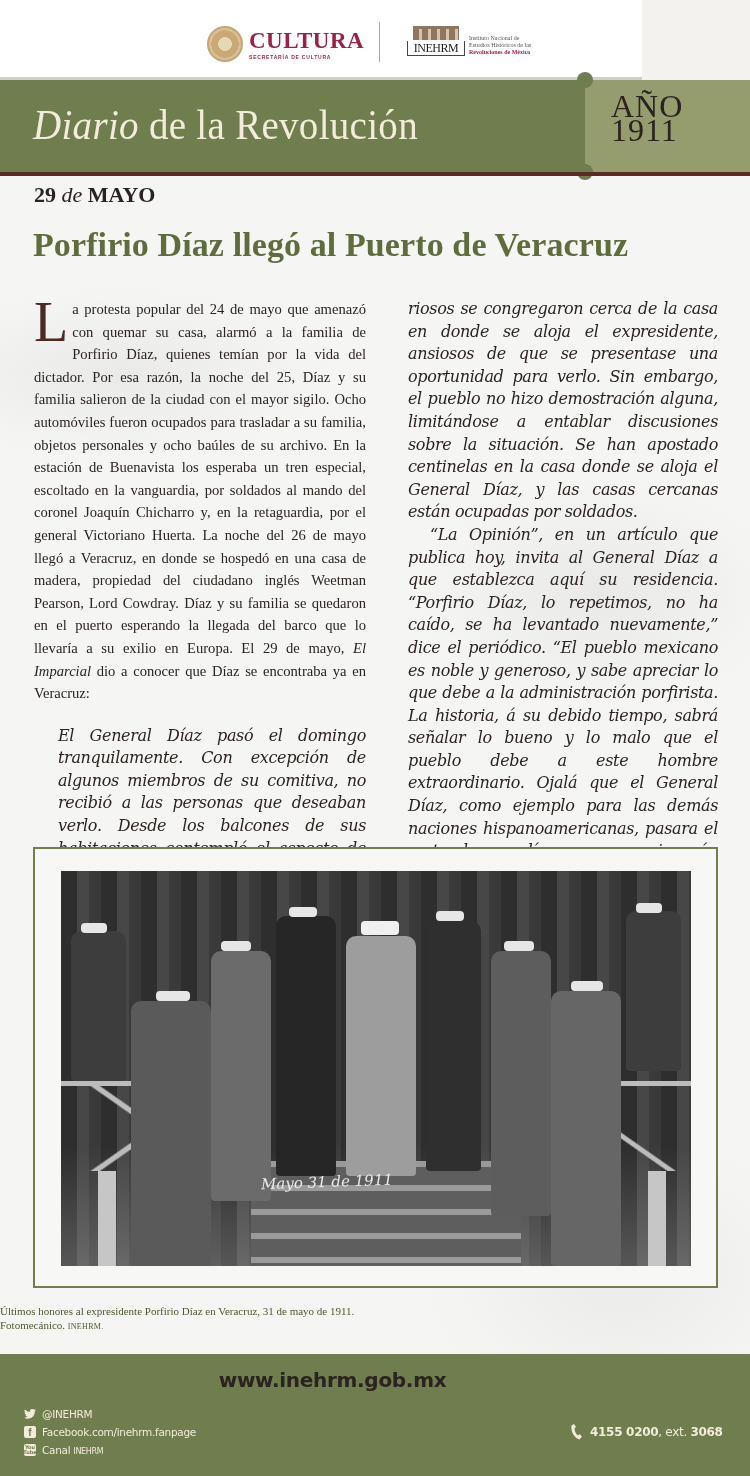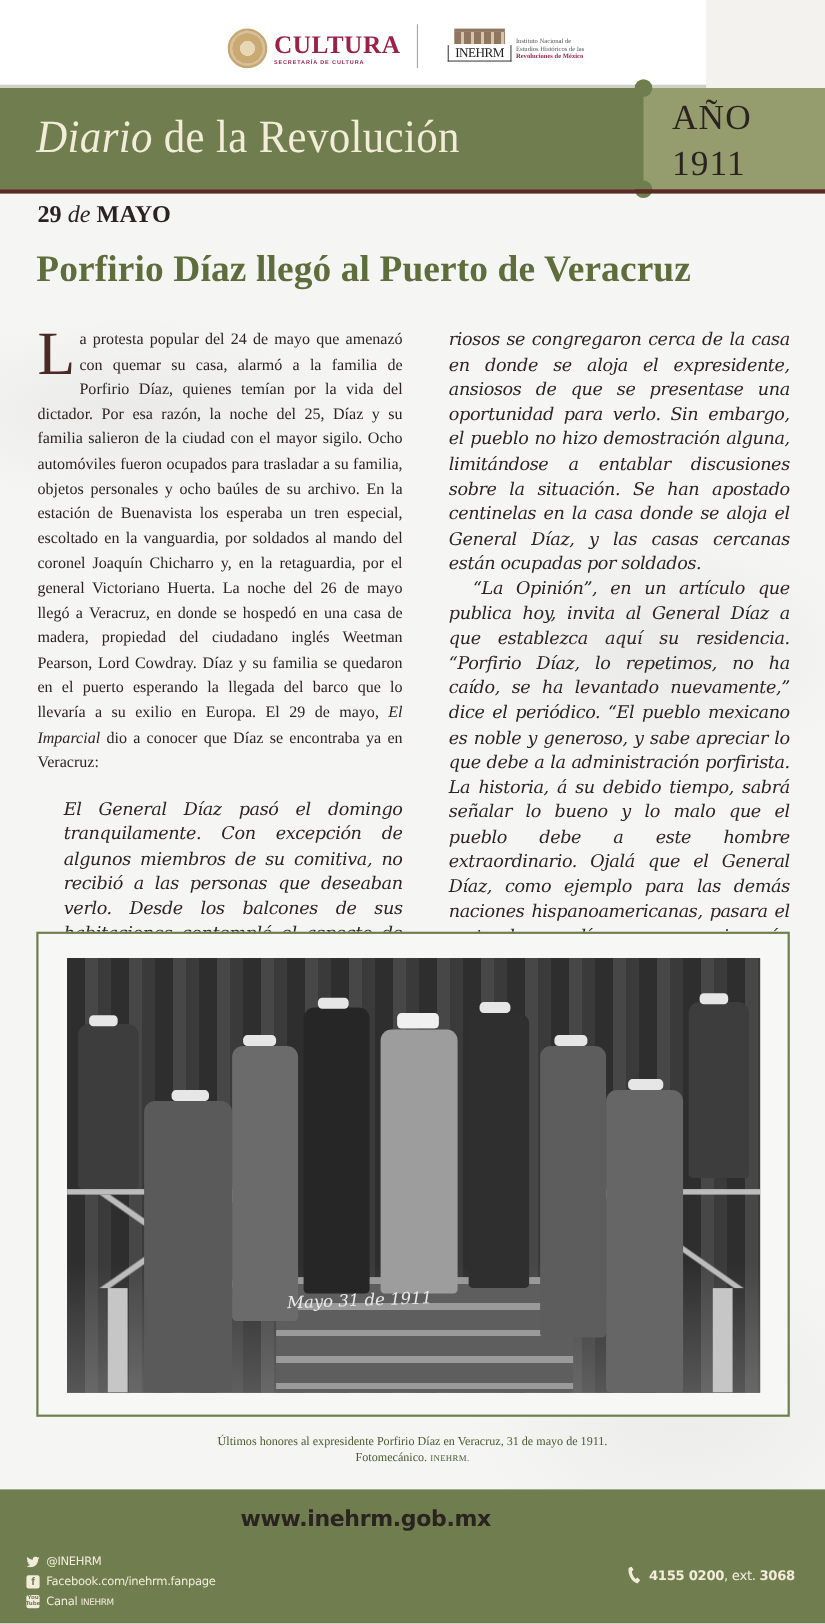--- a/index.html
+++ b/index.html
@@ -79,21 +79,21 @@
     content: ""; position: absolute; left: -8px; width: 16px; height: 16px; border-radius: 50%;
     background: #6f7d4f;
   }
   .year-tab::before { top: -8px; }
   .year-tab::after { bottom: -8px; }
   .year-label, .year-num {
     position: absolute; left: 26px; font-family: "Liberation Serif", serif; color: #2a2320;
     font-size: 32px; letter-spacing: 1px;
   }
   .year-label { top: 8px; }
-  .year-num { top: 50px; }
+  .year-num { top: 32px; }
   .banner-rule { position: absolute; left: 0; top: 172px; width: 750px; height: 4px; background: #5b2a22; z-index: 2; }
 
   
   .date {
     position: absolute; left: 34px; top: 182px; z-index: 2;
     font-family: "Liberation Serif", serif; font-size: 22px; color: #2a2320; font-weight: bold;
   }
   .date em { font-style: italic; font-weight: normal; }
   .headline {
     position: absolute; left: 33px; top: 226px; z-index: 2;
@@ -154,37 +154,37 @@
   }
   .photo .figure { position: absolute; border-radius: 10px 10px 4px 4px; }
   .photo .cap { position: absolute; height: 10px; border-radius: 4px; background: #e6e6e6; }
   .photo .post { position: absolute; width: 18px; background: #c6c6c6; }
   .photo-inscription {
     position: absolute; left: 200px; top: 302px; color: #eaeaea;
     font-family: "DejaVu Serif", serif; font-style: italic; font-size: 15px; transform: rotate(-2deg);
   }
 
   .caption {
-    position: absolute; left: 0; top: 1304px; width: 750px; text-align: center; z-index: 2;
+    position: absolute; left: 0; top: 1304px; width: 750px; text-align: left; z-index: 2;
     font-family: "Liberation Serif", serif; font-size: 11px; line-height: 14px; color: #4d5a2f;
   }
   .caption .sc { font-size: 8px; letter-spacing: 0.3px; }
 
   
   .footer {
     position: absolute; left: 0; top: 1354px; width: 750px; height: 122px;
     background: #6f7d4f; z-index: 2;
     font-family: "DejaVu Sans", sans-serif;
   }
   .footer-url {
     position: absolute; left: 0; top: 14px; width: 665px; text-align: center;
     font-family: "DejaVu Sans", sans-serif; font-weight: bold; font-size: 20px; color: #2a2320; letter-spacing: -0.3px;
   }
   .social { position: absolute; left: 24px; top: 54px; }
-  .social-row { display: flex; align-items: flex-end; height: 18px; }
+  .social-row { display: flex; align-items: flex-start; height: 18px; }
   .social-icon { width: 12px; height: 12px; margin-right: 6px; display: inline-flex; align-items: center; justify-content: center; color: #f2ecd9; font-size: 9px; font-weight: bold; }
   .fb-box { background: #f2ecd9; color: #6f7d4f; border-radius: 2px; font-size: 10px; font-family: "Liberation Sans", sans-serif; }
   .yt-box { background: #f2ecd9; color: #6f7d4f; border-radius: 2px; font-size: 5px; line-height: 5px; flex-direction: column; }
   .social-text { font-size: 10.5px; color: #f2ecd9; letter-spacing: -0.3px; }
   .social-text .sc { font-size: 8px; }
   .address { position: absolute; left: 252px; top: 56px; display: flex; }
   .pin { width: 12px; height: 16px; margin-right: 8px; margin-top: 0; }
   .addr-text { font-size: 11.5px; line-height: 17px; color: #f2ecd9; letter-spacing: -0.3px; }
   .addr-text .bold { font-weight: bold; font-size: 12px; }
   .phone { position: absolute; left: 570px; top: 70px; display: flex; align-items: center; }

